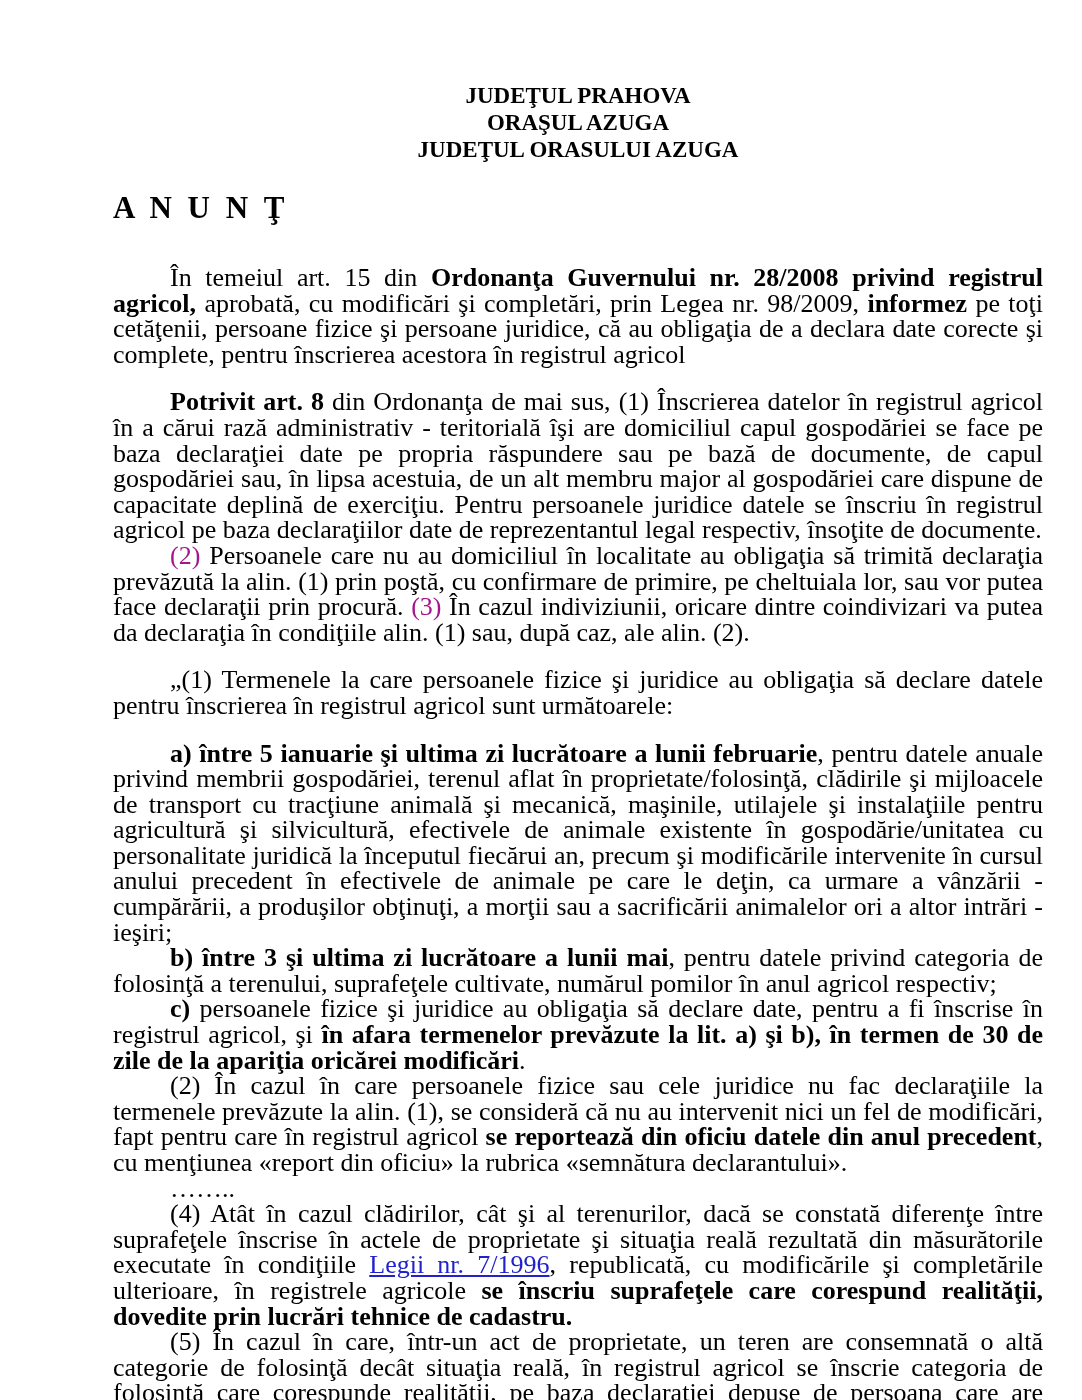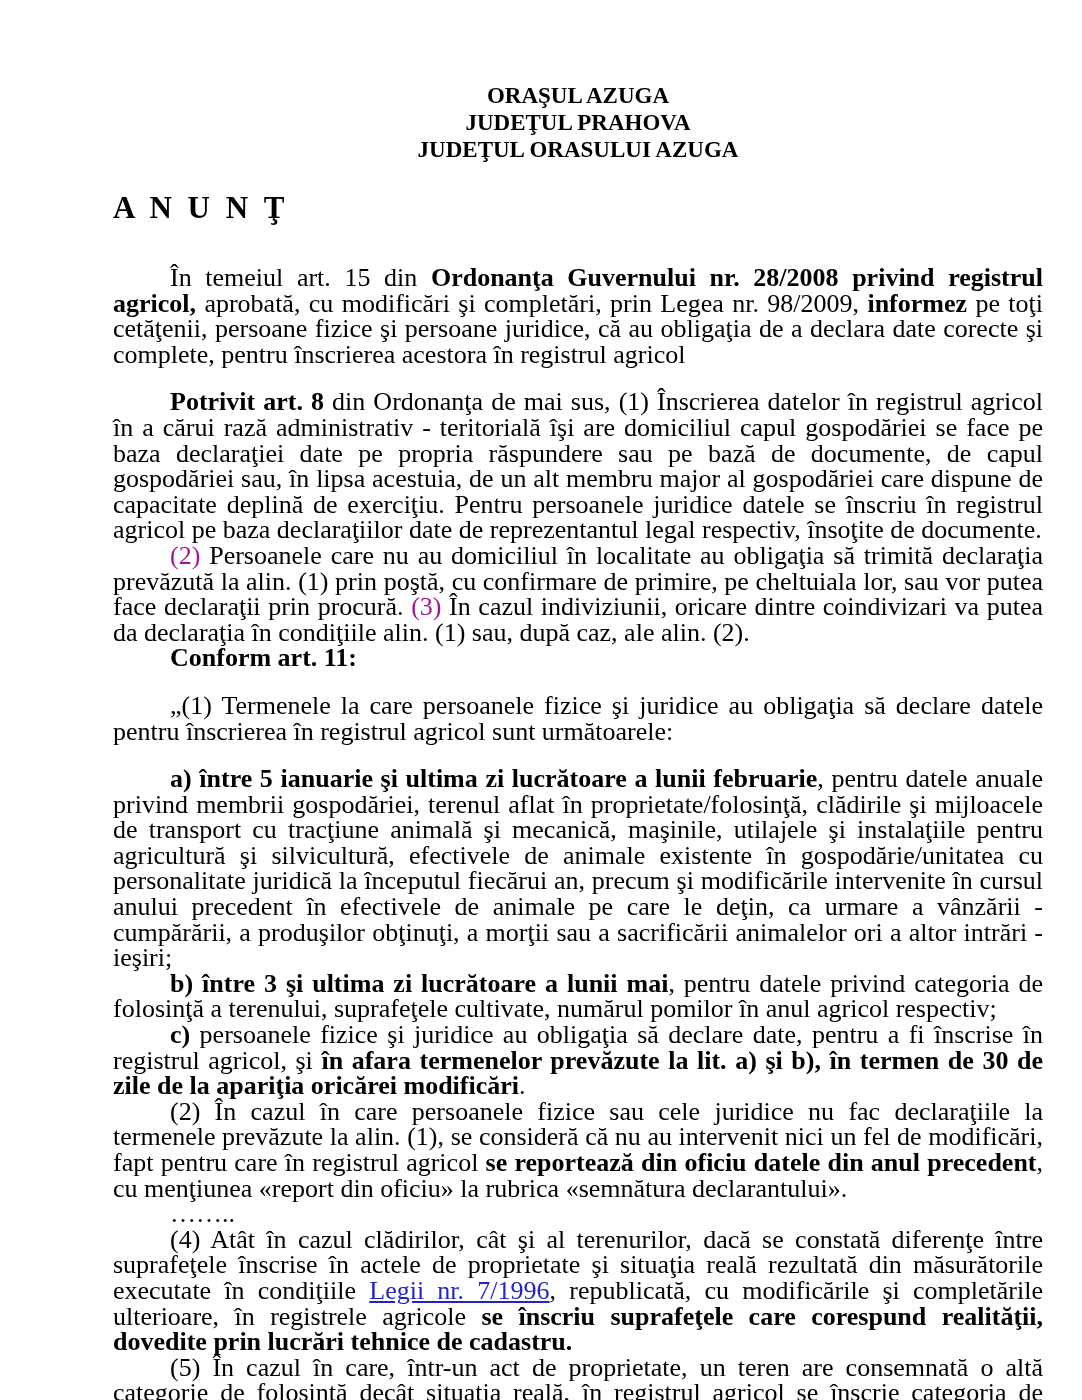--- a/index.html
+++ b/index.html
@@ -49,32 +49,31 @@
     color: var(--link-blue, #2222CC);
     text-decoration: underline;
     cursor: pointer;
   }
 </style>
 </head>
 <body>
 
 <main class="page">
   <header class="doc-header">
+    <div>JUDEŢUL PRAHOVA</div>
     <div>ORAŞUL AZUGA</div>
-    <div>JUDEŢUL PRAHOVA</div>
     <div>JUDEŢUL ORASULUI AZUGA</div>
   </header>
 
   <h1 class="doc-title">A N U N Ţ</h1>
 
   <section class="doc-body" id="doc-body">
       <p class="sp-lg"><span class="run-n">În temeiul art. 15 din </span><span class="run-b">Ordonanţa Guvernului nr. 28/2008 privind registrul agricol,</span><span class="run-n"> aprobată, cu modificări şi completări, prin Legea nr. 98/2009, </span><span class="run-b">informez</span><span class="run-n"> pe toţi cetăţenii, persoane fizice şi persoane juridice, că au obligaţia de a declara date corecte şi complete, pentru înscrierea acestora în registrul agricol</span></p>
       <p class="sp-sm"><span class="run-b">Potrivit art. 8</span><span class="run-n"> din Ordonanţa de mai sus, (1) Înscrierea datelor în registrul agricol în a cărui rază administrativ - teritorială îşi are domiciliul capul gospodăriei se face pe baza declaraţiei date pe propria răspundere sau pe bază de documente, de capul gospodăriei sau, în lipsa acestuia, de un alt membru major al gospodăriei care dispune de capacitate deplină de exerciţiu. Pentru persoanele juridice datele se înscriu în registrul agricol pe baza declaraţiilor date de reprezentantul legal respectiv, însoţite de documente.</span></p>
       <p><span class="run-m">(2)</span><span class="run-n"> Persoanele care nu au domiciliul în localitate au obligaţia să trimită declaraţia prevăzută la alin. (1) prin poştă, cu confirmare de primire, pe cheltuiala lor, sau vor putea face declaraţii prin procură. </span><span class="run-m">(3)</span><span class="run-n"> În cazul indiviziunii, oricare dintre coindivizari va putea da declaraţia în condiţiile alin. (1) sau, după caz, ale alin. (2).</span></p>
-      <p><span class="run-b">Conform art. 11:</span></p>
       <p class="sp-sm"><span class="run-n">„(1) Termenele la care persoanele fizice şi juridice au obligaţia să declare datele pentru înscrierea în registrul agricol sunt următoarele:</span></p>
       <p class="sp-sm"><span class="run-b">a) între 5 ianuarie şi ultima zi lucrătoare a lunii februarie</span><span class="run-n">, pentru datele anuale privind membrii gospodăriei, terenul aflat în proprietate/folosinţă, clădirile şi mijloacele de transport cu tracţiune animală şi mecanică, maşinile, utilajele şi instalaţiile pentru agricultură şi silvicultură, efectivele de animale existente în gospodărie/unitatea cu personalitate juridică la începutul fiecărui an, precum şi modificările intervenite în cursul anului precedent în efectivele de animale pe care le deţin, ca urmare a vânzării - cumpărării, a produşilor obţinuţi, a morţii sau a sacrificării animalelor ori a altor intrări - ieşiri;</span></p>
       <p><span class="run-b">b) între 3 şi ultima zi lucrătoare a lunii mai</span><span class="run-n">, pentru datele privind categoria de folosinţă a terenului, suprafeţele cultivate, numărul pomilor în anul agricol respectiv;</span></p>
       <p><span class="run-b">c)</span><span class="run-n"> persoanele fizice şi juridice au obligaţia să declare date, pentru a fi înscrise în registrul agricol, şi </span><span class="run-b">în afara termenelor prevăzute la lit. a) şi b), în termen de 30 de zile de la apariţia oricărei modificări</span><span class="run-n">.</span></p>
       <p><span class="run-n">(2) În cazul în care persoanele fizice sau cele juridice nu fac declaraţiile la termenele prevăzute la alin. (1), se consideră că nu au intervenit nici un fel de modificări, fapt pentru care în registrul agricol </span><span class="run-b">se reportează din oficiu datele din anul precedent</span><span class="run-n">, cu menţiunea «report din oficiu» la rubrica «semnătura declarantului».</span></p>
       <p><span class="run-n">……..</span></p>
       <p><span class="run-n">(4) Atât în cazul clădirilor, cât şi al terenurilor, dacă se constată diferenţe între suprafeţele înscrise în actele de proprietate şi situaţia reală rezultată din măsurătorile executate în condiţiile </span><a class="run-l">Legii nr. 7/1996</a><span class="run-n">, republicată, cu modificările şi completările ulterioare, în registrele agricole </span><span class="run-b">se înscriu suprafeţele care corespund realităţii, dovedite prin lucrări tehnice de cadastru.</span></p>
       <p><span class="run-n">(5) În cazul în care, într-un act de proprietate, un teren are consemnată o altă categorie de folosinţă decât situaţia reală, în registrul agricol se înscrie categoria de folosinţă care corespunde realităţii, pe baza declaraţiei depuse de persoana care are această obligaţie, potrivit prezentei ordonanţe. În mod similar se procedează şi în cazul în care, într-un act de proprietate, un teren este consemnat că figurează în intravilan/extravilan, iar acesta, potrivit planurilor urbanistice generale ori planurilor urbanistice zonale, este situat în extravilan/intravilan.</span></p>
     </section>
 </main>

